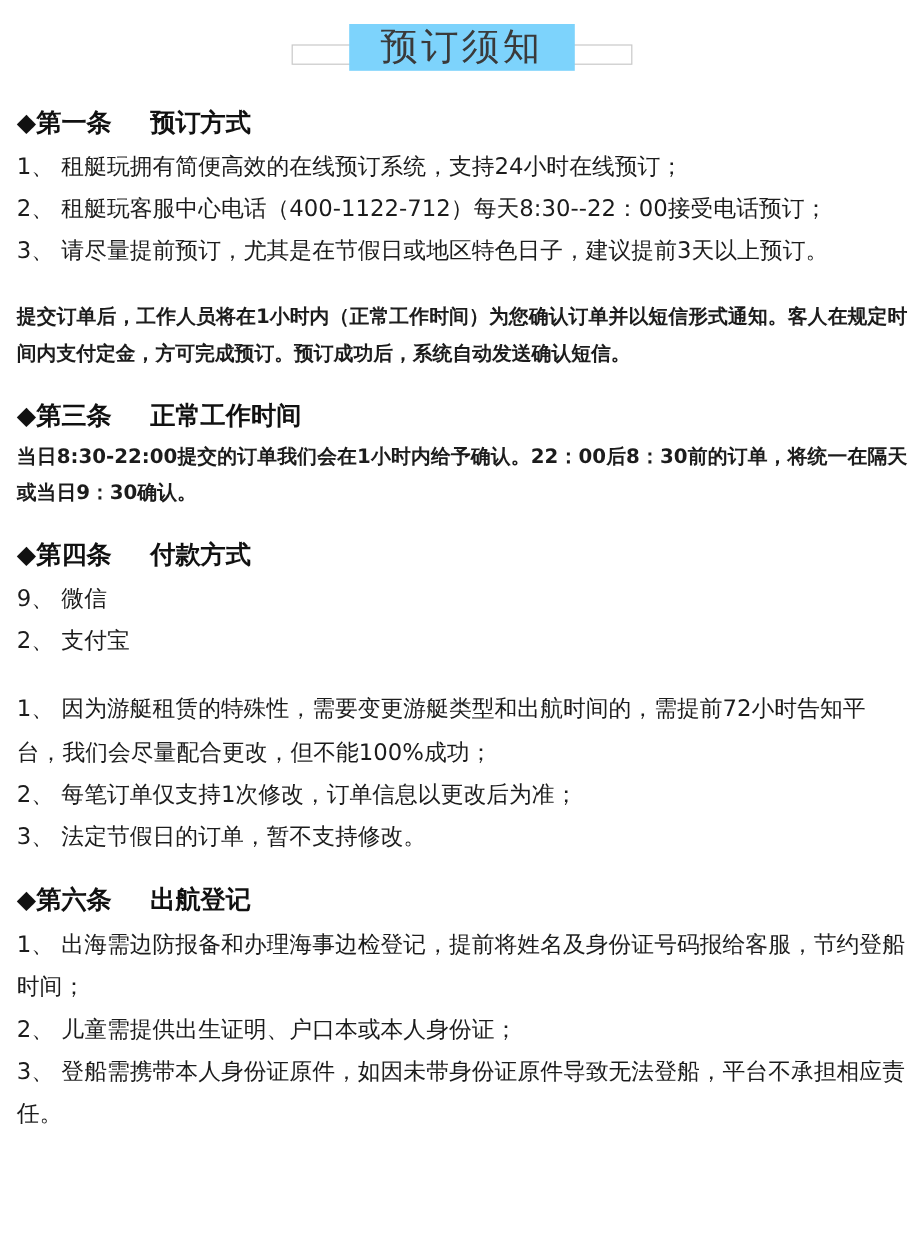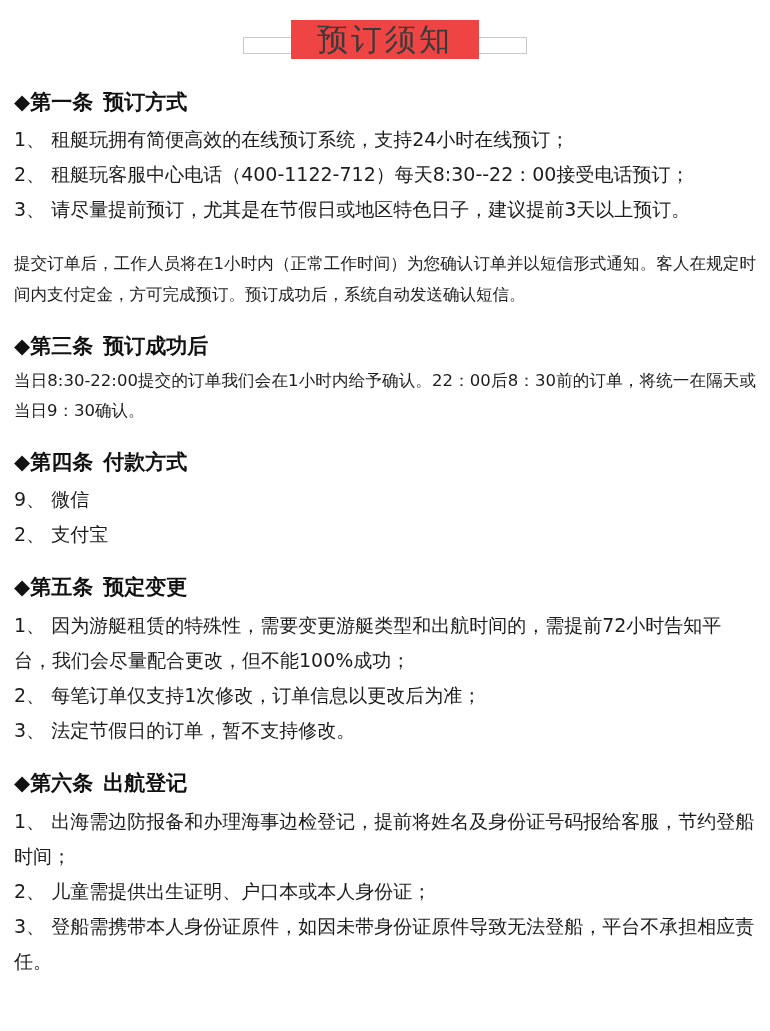--- a/index.html
+++ b/index.html
@@ -34,21 +34,21 @@
   }
   .header-title {
     font-size: 31px;
     letter-spacing: 3px;
     color: #3a3a3a;
     font-weight: 500;
     line-height: 1.25;
     position: relative;
     z-index: 2;
     padding: 0 26px;
-    background: #ef4444;
+    background: #7dd3fc;
   }
   .header-sub {
     font-size: 11px;
     letter-spacing: 5.5px;
     color: #6f6f6f;
     margin-top: 5px;
     padding-bottom: 6px;
     position: relative;
     z-index: 2;
     background: #ffffff;
@@ -77,31 +77,33 @@
     margin-top: 18px;
   }
   .section-title {
     font-size: 21px;
     font-weight: bold;
     color: #111111;
     line-height: 1.3;
     display: flex;
     align-items: center;
     margin: 0 0 6px 0;
+    gap: 22px;
   }
   .section-title .t1 {
     margin-right: 10px;
   }
 
   .para {
     font-size: 16.5px;
     line-height: 1.85;
     color: #1c1c1c;
     margin: 0;
     text-align: justify;
+    font-weight: bold;
   }
   ol.list, ul.list {
     list-style: none;
     margin: 0;
     padding: 0;
   }
   .list-item {
     font-size: 19px;
     line-height: 1.85;
     color: #1c1c1c;
@@ -135,41 +137,37 @@
     </ul>
   </div>
 
   <div class="section">
     <p class="para">提交订单后，工作人员将在1小时内（正常工作时间）为您确认订单并以短信形式通知。客人在规定时间内支付定金，方可完成预订。预订成功后，系统自动发送确认短信。</p>
   </div>
 
   <div class="section">
     <div class="section-title">
       <span class="t1">◆第三条</span>
-      <span>预订成功后</span>
+      <span>正常工作时间</span>
     </div>
     <p class="para">当日8:30-22:00提交的订单我们会在1小时内给予确认。22：00后8：30前的订单，将统一在隔天或当日9：30确认。</p>
   </div>
 
   <div class="section">
     <div class="section-title">
       <span class="t1">◆第四条</span>
       <span>付款方式</span>
     </div>
     <ul class="list">
       <li class="list-item">9、 微信</li>
       <li class="list-item">2、 支付宝</li>
     </ul>
   </div>
 
   <div class="section">
-    <div class="section-title">
-      <span class="t1">◆第五条</span>
-      <span>预定变更</span>
-    </div>
     <ul class="list">
       <li class="list-item">1、 因为游艇租赁的特殊性，需要变更游艇类型和出航时间的，需提前72小时告知平台，我们会尽量配合更改，但不能100%成功；</li>
       <li class="list-item">2、 每笔订单仅支持1次修改，订单信息以更改后为准；</li>
       <li class="list-item">3、 法定节假日的订单，暂不支持修改。</li>
     </ul>
   </div>
 
   <div class="section">
     <div class="section-title">
       <span class="t1">◆第六条</span>

